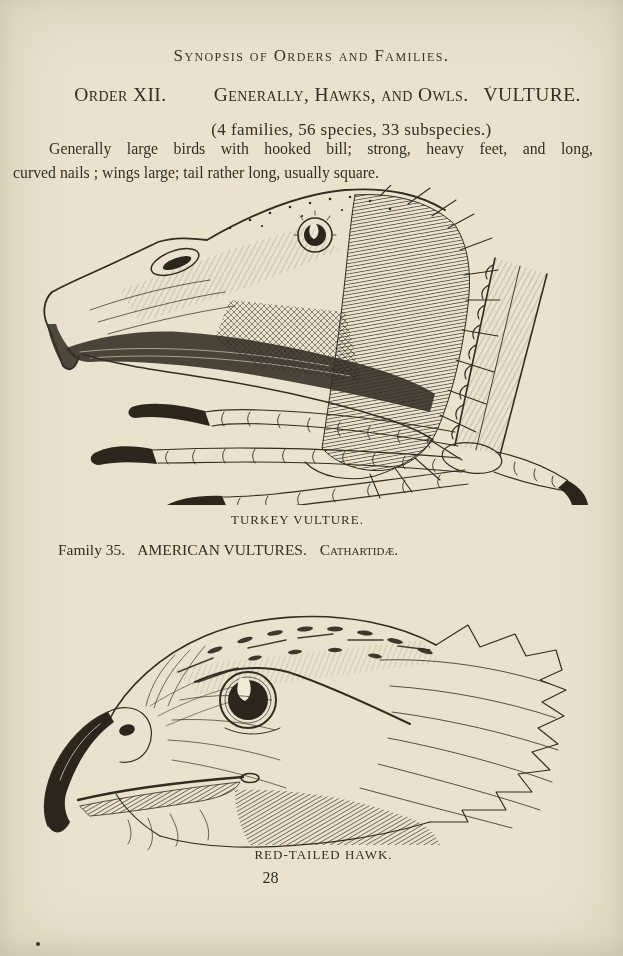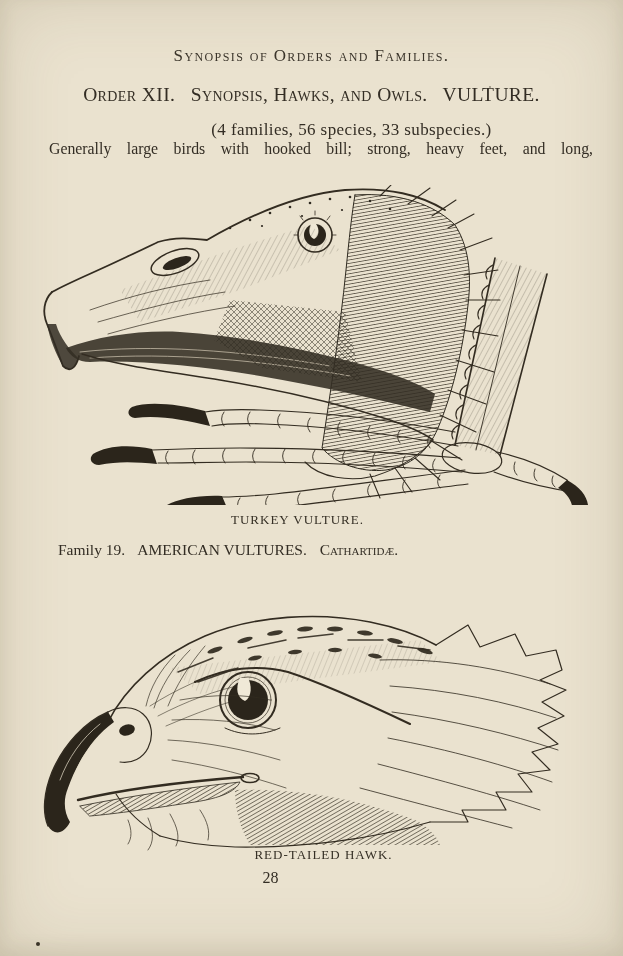--- a/index.html
+++ b/index.html
@@ -12,21 +12,21 @@
       linear-gradient(176deg,#ece4d1 0%,#eae2cf 55%,#e6decа 100%),
       #eae2cf;
     background-color:#eae2cf;
     box-shadow:inset 0 0 70px rgba(110,92,55,.18), inset 0 -6px 18px rgba(80,65,35,.10);
     color:#332d24;
   }
   .abs{position:absolute;}
   .centered{left:0;width:623px;text-align:center;}
   .running-header{top:46px;font-variant:small-caps;font-size:17px;letter-spacing:1.4px;color:#3a342a;}
   .order-heading{top:84px;font-size:19.5px;letter-spacing:.4px;white-space:nowrap;}
-  .order-heading .sc{font-variant:small-caps;}
+  .order-heading .sc{font-variant:small-caps;margin-left:32px;}
   .order-heading .gap{display:inline-block;width:10px;}
   .stats-line{top:120px;font-size:17px;letter-spacing:.4px;padding-left:40px;}
   .intro{top:137px;left:13px;width:580px;font-size:15.8px;line-height:24px;}
   .jline{text-align:justify;text-align-last:justify;}
   .intro .l1{text-indent:36px;}
   .fig{position:absolute;}
   .caption{font-size:13px;letter-spacing:1px;color:#352f25;}
   .cap1{top:512px;transform:translateX(-14px);}
   .cap2{top:847px;transform:translateX(12px);}
   .family-heading{top:541px;left:58px;font-size:15.5px;white-space:nowrap;}
@@ -42,28 +42,29 @@
 </style>
 </head>
 <body>
 
 <div class="page">
 
   <div class="abs centered running-header">Synopsis of Orders and Families.</div>
 
   <div class="abs centered order-heading">
     <span class="sc">Order XII.</span><span class="gap"></span>
-    <span class="sc">Synopsis, Hawks, and Owls.</span><span class="gap"></span>
+    <span class="sc">Generally, Hawks, and Owls.</span><span class="gap"></span>
     <span>VULTURE.</span>
   </div>
 
   <div class="abs centered stats-line">(4 families, 56 species, 33 subspecies.)</div>
 
   <div class="abs intro">
     <div class="l1 jline">Generally large birds with hooked bill; strong, heavy feet, and long,</div>
+    <div class="l2">curved nails ; wings large; tail rather long, usually square.</div>
   </div>
 
   <svg class="fig" style="left:40px;top:185px;width:560px;height:320px" viewBox="40 185 560 320" aria-hidden="true">
     <defs>
       <pattern id="vdense" width="3.4" height="3.4" patternUnits="userSpaceOnUse" patternTransform="rotate(80)">
         <line x1="0" y1="0" x2="0" y2="3.4" stroke="#2c261b" stroke-width="1.25"></line>
       </pattern>
       <pattern id="vhatch" width="5" height="5" patternUnits="userSpaceOnUse" patternTransform="rotate(28)">
         <line x1="0" y1="0" x2="0" y2="5" stroke="#2f2a20" stroke-width="0.8"></line>
       </pattern>
@@ -156,21 +157,21 @@
         <path stroke-width="1.2" d="M468,484 C404,492 338,501 282,507 C258,509 242,510 228,509"></path>
         <path stroke-width="0.9" d="M440,475 q-5,7 0,13 M405,480 q-5,7 0,13 M370,484 q-5,7 0,13 M335,489 q-5,7 0,13 M300,493 q-5,7 0,13 M268,496 q-5,7 0,13 M240,498 q-5,7 0,12"></path>
         <path d="M222,496 C198,495 178,499 167,505 C163,510 167,515 174,514 C192,509 208,508 228,510 Z" fill="#2b251b" stroke="none"></path>
       </g>
     </g>
   </svg>
 
   <div class="abs centered caption cap1">TURKEY VULTURE.</div>
 
   <div class="abs family-heading">
-    <span>Family 19.</span><span class="gap"></span>
+    <span>Family 35.</span><span class="gap"></span>
     <span>AMERICAN VULTURES.</span><span class="gap"></span>
     <span class="sc">Cathartidæ.</span>
   </div>
 
   <div class="abs family-desc">
   </div>
 
   <svg class="fig" style="left:28px;top:600px;width:572px;height:252px" viewBox="28 600 572 252" aria-hidden="true">
     <defs>
       <pattern id="hdense" width="3.6" height="3.6" patternUnits="userSpaceOnUse" patternTransform="rotate(60)">

